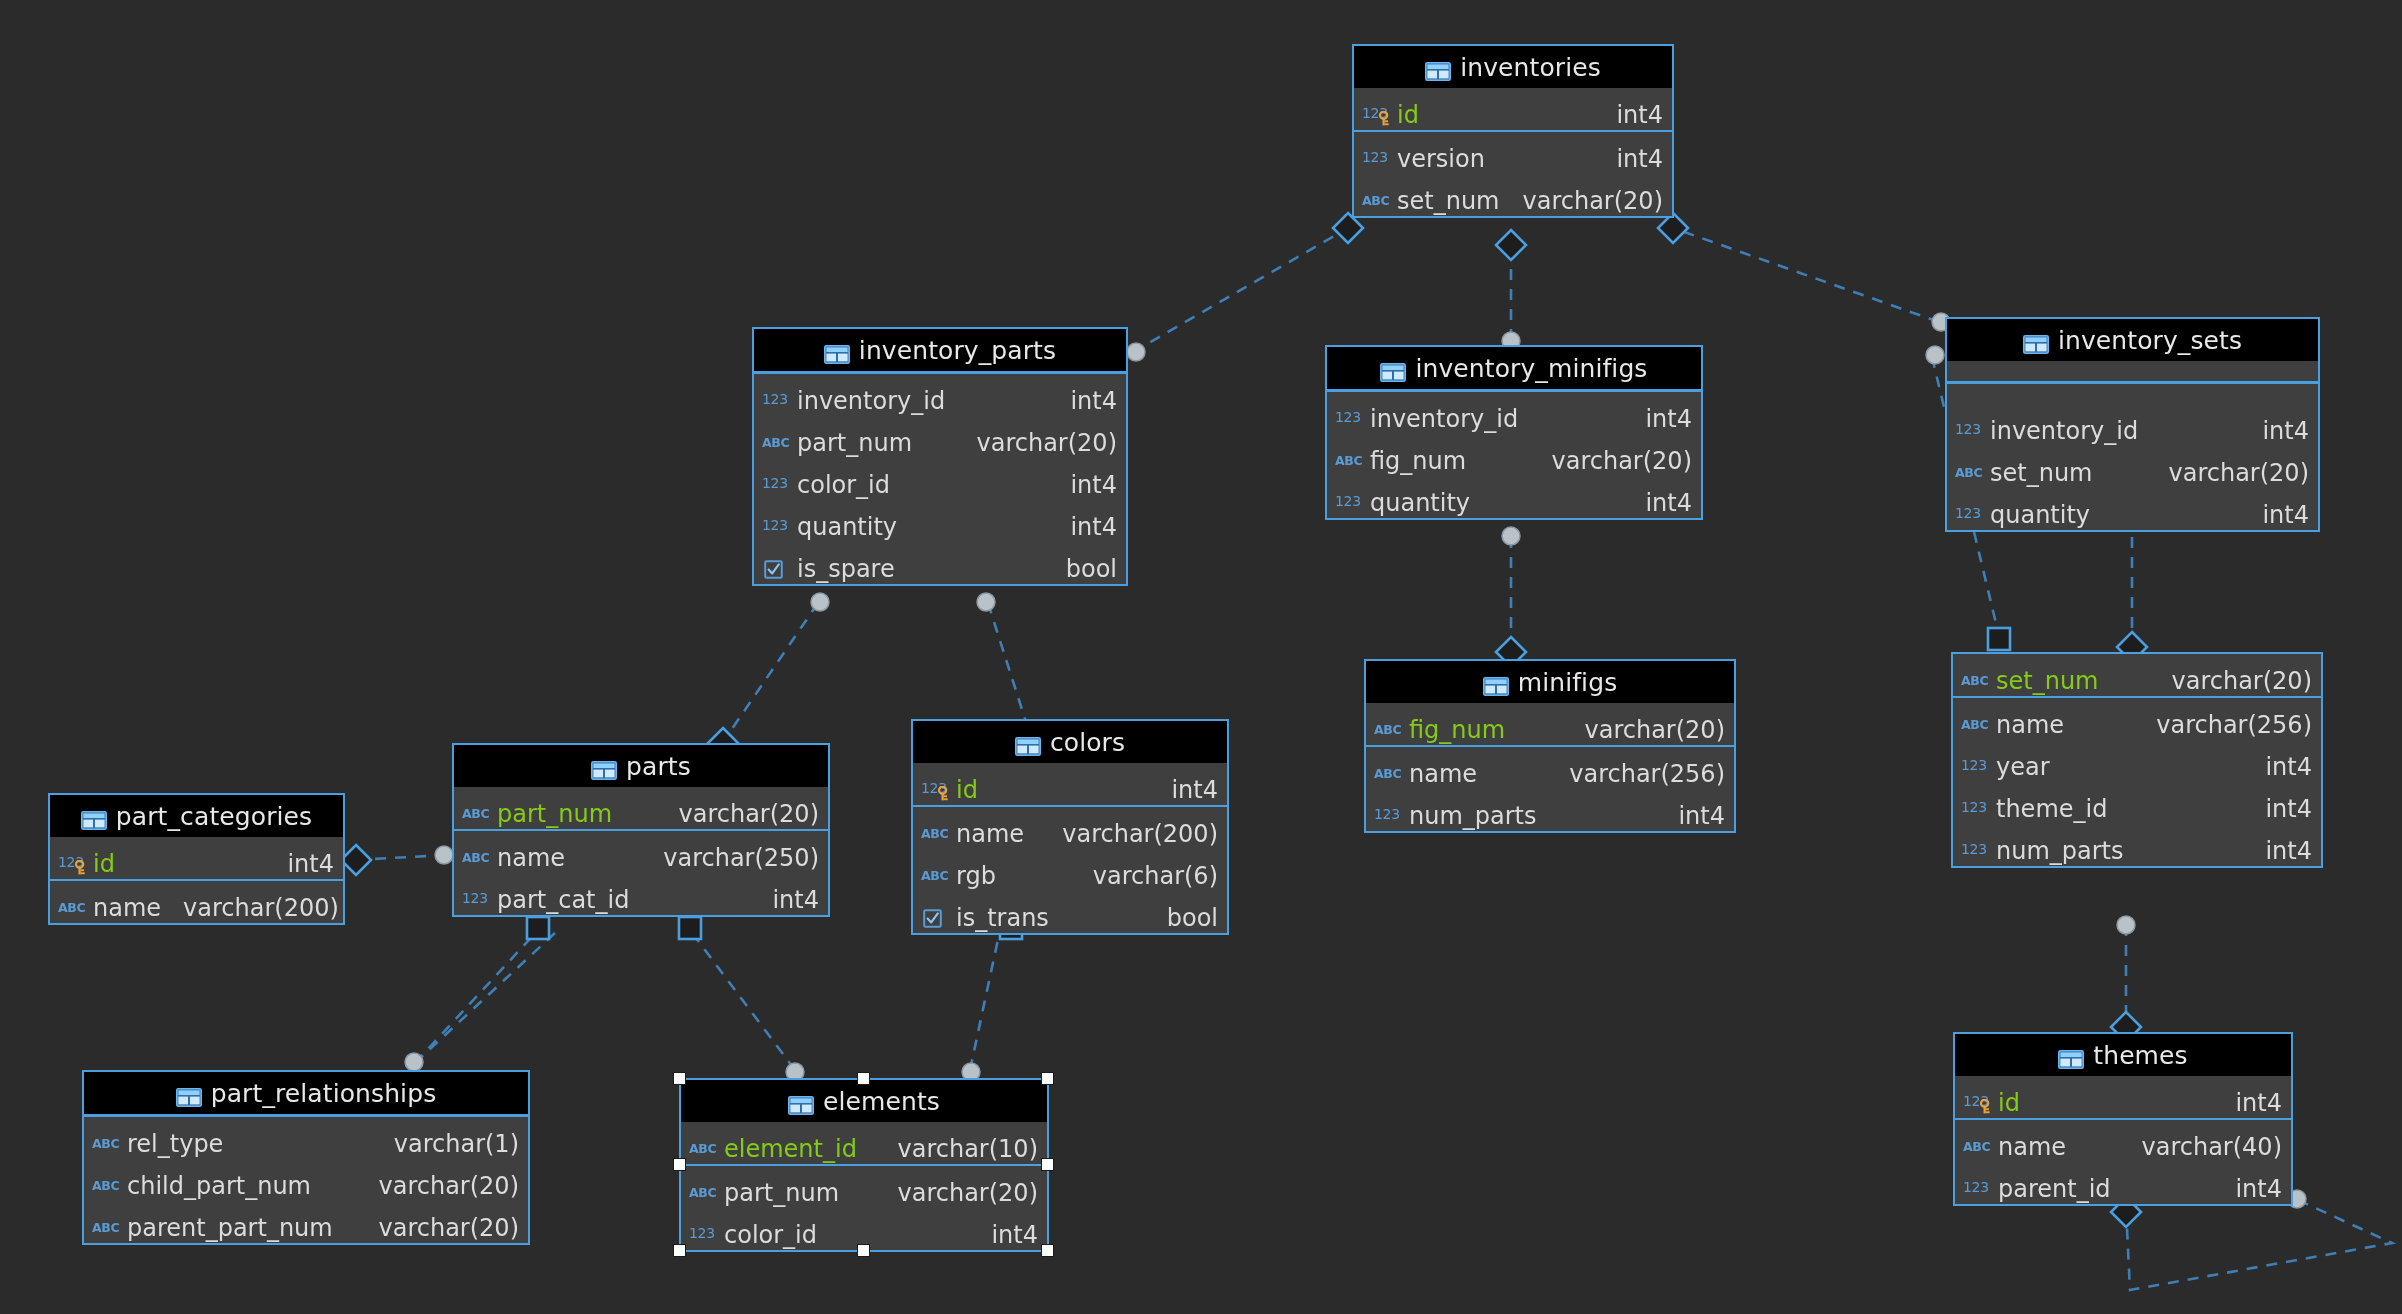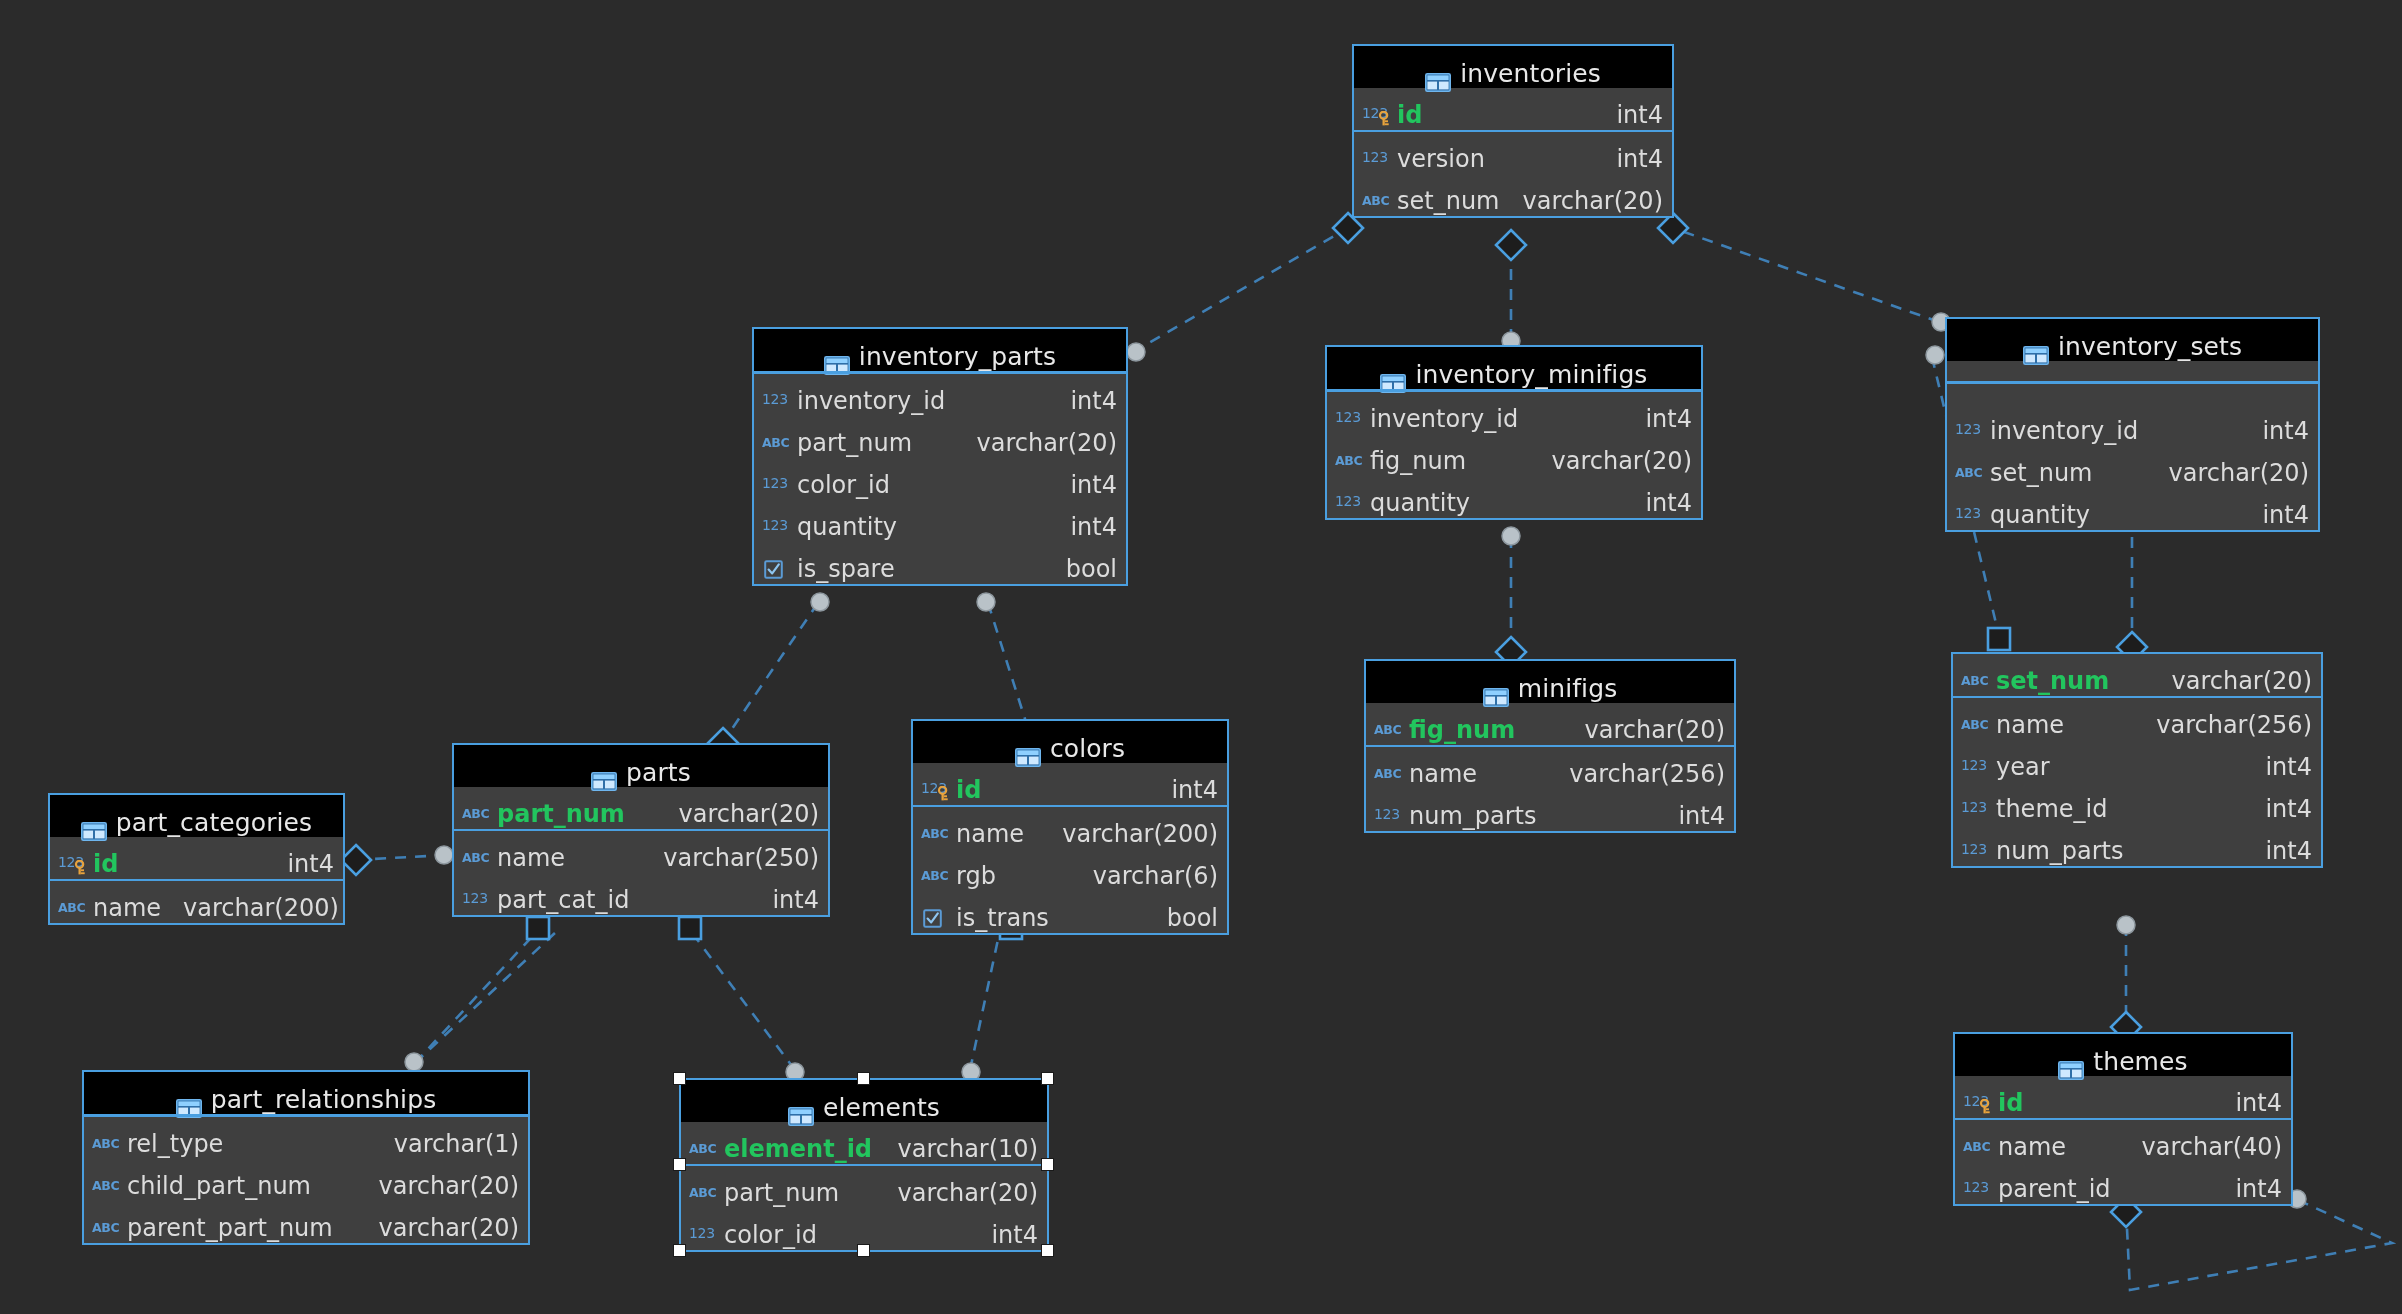--- a/index.html
+++ b/index.html
@@ -17,36 +17,36 @@
   .tbl{
     position:absolute; z-index:3;
     border:2px solid #4a9fe0;
     background:#3f3f3f;
     display:flex; flex-direction:column;
   }
   .tbl-head{
     background:#000000;
     color:#e8e8e8;
     height:42px;
-    display:flex; align-items:flex-end; justify-content:center; gap:9px;
+    display:flex; align-items:center; justify-content:center; gap:9px;
     font-size:25px; font-weight:400;
     letter-spacing:.1px;
     white-space:nowrap;
   }
   .tbl-sep{ height:3px; background:#4a9fe0; flex:none; }
   .sec{ display:flex; flex-direction:column; }
   .sec.pk{ border-bottom:2px solid #4a9fe0; }
   .row{
     display:flex; align-items:center;
     height:42px; padding:12px 9px 0 8px;
     color:#dcdcdc; font-size:24px; white-space:nowrap;
     gap:7px;
   }
   .row .nm{ flex:0 0 auto; }
-  .row.bold .nm{ font-weight:bold; color:#22c55e; }
+  .row.bold .nm{ font-weight:normal; color:#84cc16; }
   .row .sp{ flex:1 1 auto; min-width:8px; }
   .row .ty{ flex:0 0 auto; color:#dcdcdc; }
 
   
   .ico{ position:relative; flex:0 0 auto; width:28px; height:24px; display:block; }
   .ico svg{ display:block; }
 
   
   .thico{ flex:0 0 auto; width:26px; height:19px; display:block; }
 

